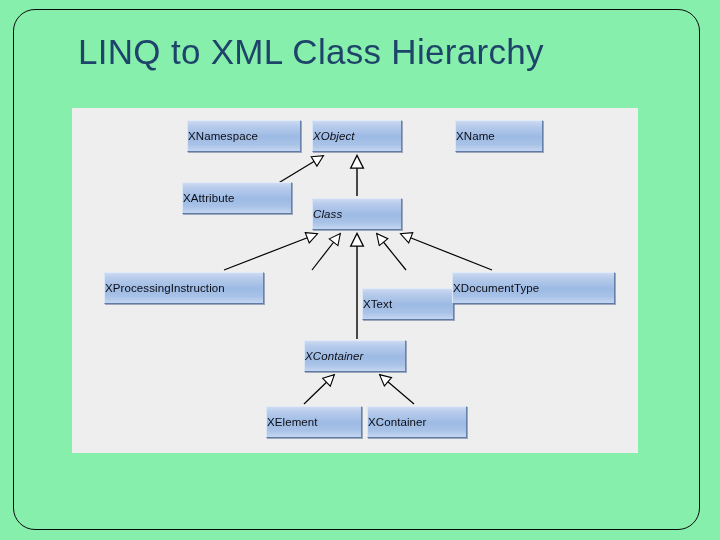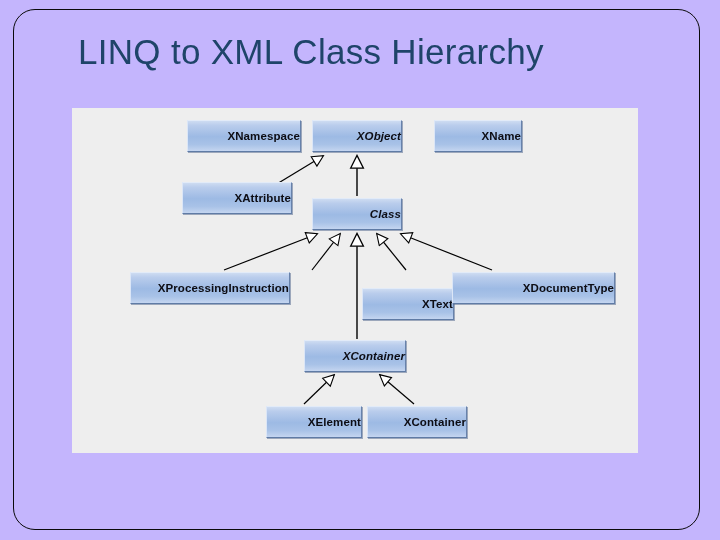--- a/index.html
+++ b/index.html
@@ -10,21 +10,21 @@
   body {
     width: 720px;
     height: 540px;
     overflow: hidden;
     font-family: "Liberation Sans", sans-serif;
   }
   #slide {
     position: relative;
     width: 720px;
     height: 540px;
-    background: #c4b5fd;
+    background: #86efac;
   }
   
   #slide-frame {
     position: absolute;
     left: 13px;
     top: 9px;
     width: 687px;
     height: 521px;
     border: 1.5px solid #0a0a0a;
     border-radius: 22px;
@@ -68,25 +68,25 @@
         #bacdec 14%,
         #9dbae4 52%,
         #a8c2e7 78%,
         #c4d5f0 100%);
     border-top: 1px solid #e2ebf8;
     border-left: 1px solid #dbe6f7;
     border-right: 1px solid #6782ab;
     border-bottom: 1px solid #5f7ba5;
     display: flex;
     align-items: center;
-    justify-content: flex-end;
+    justify-content: flex-start;
     color: #0d0d14;
     font-family: "Liberation Sans", sans-serif;
     font-size: 11.5px;
-    font-weight: bold;
+    font-weight: normal;
     letter-spacing: 0.1px;
     white-space: nowrap;
     box-shadow: 1px 1px 0 rgba(90,110,145,0.55);
   }
   .uml-box.abstract {
     font-style: italic;
   }
   .uml-label {
     pointer-events: none;
   }
@@ -127,46 +127,46 @@
 
       <line x1="342" y1="296" x2="308" y2="267" stroke="#000000" stroke-width="1.2" marker-end="url(#uml-arrow)"></line>
     </svg>
 
     <div class="uml-box" style="left: 115px; top: 12px; width: 114px; height: 32px;">
       <span class="uml-label">XNamespace</span>
     </div>
     <div class="uml-box abstract" style="left: 240px; top: 12px; width: 90px; height: 32px;">
       <span class="uml-label">XObject</span>
     </div>
-    <div class="uml-box" style="left: 362px; top: 12px; width: 88px; height: 32px;">
+    <div class="uml-box" style="left: 383px; top: 12px; width: 88px; height: 32px;">
       <span class="uml-label">XName</span>
     </div>
 
     <div class="uml-box" style="left: 110px; top: 74px; width: 110px; height: 32px;">
       <span class="uml-label">XAttribute</span>
     </div>
     <div class="uml-box abstract" style="left: 240px; top: 90px; width: 90px; height: 32px;">
       <span class="uml-label">Class</span>
     </div>
 
-    <div class="uml-box" style="left: 32px; top: 164px; width: 160px; height: 32px; margin-left: 26px;">
+    <div class="uml-box" style="left: 32px; top: 164px; width: 160px; height: 32px;">
       <span class="uml-label">XProcessingInstruction</span>
     </div>
     <div class="uml-box" style="left: 290px; top: 180px; width: 92px; height: 32px;">
       <span class="uml-label">XText</span>
     </div>
-    <div class="uml-box" style="left: 380px; top: 164px; width: 163px; height: 32px; padding-left: 24px;">
+    <div class="uml-box" style="left: 380px; top: 164px; width: 163px; height: 32px;">
       <span class="uml-label">XDocumentType</span>
     </div>
 
     <div class="uml-box abstract" style="left: 232px; top: 232px; width: 102px; height: 32px;">
       <span class="uml-label">XContainer</span>
     </div>
 
-    <div class="uml-box" style="left: 194px; top: 298px; width: 96px; height: 32px; padding-left: 21px;">
+    <div class="uml-box" style="left: 194px; top: 298px; width: 96px; height: 32px;">
       <span class="uml-label">XElement</span>
     </div>
     <div class="uml-box" style="left: 295px; top: 298px; width: 100px; height: 32px;">
       <span class="uml-label">XContainer</span>
     </div>
 
   </div>
 </div>
 
 </body></html>

